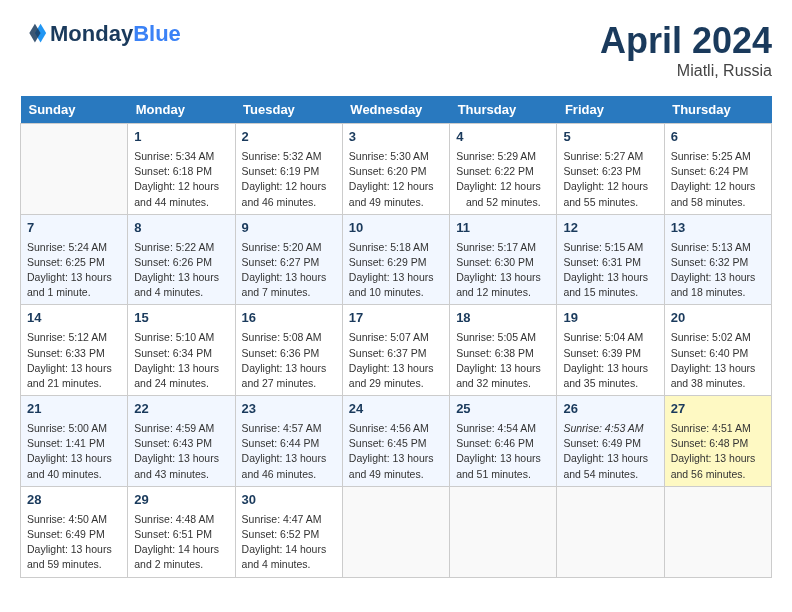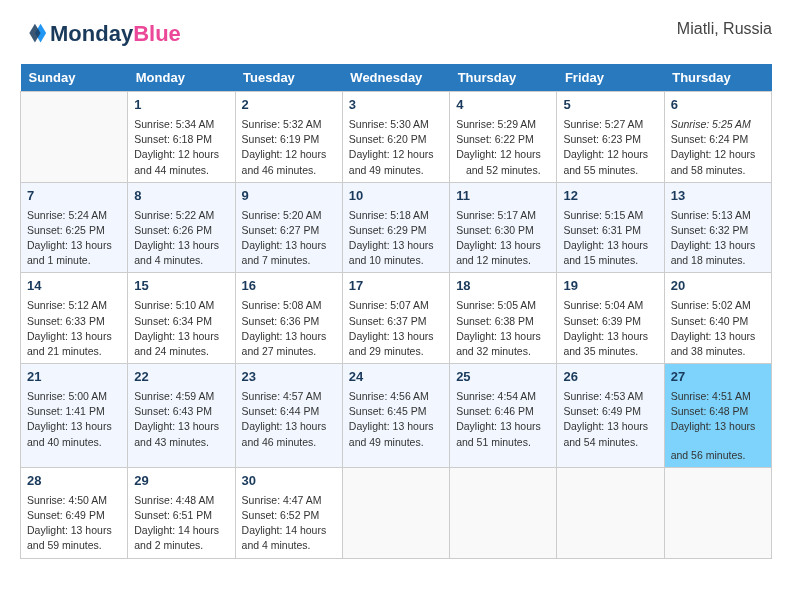--- a/index.html
+++ b/index.html
@@ -20,21 +20,21 @@
       display: flex;
       align-items: center;
     }
     .logo-text {
       font-size: 22px;
       font-weight: bold;
       color: #1a3a5c;
       line-height: 1.1;
     }
     .logo-blue {
-      color: #ec4899;
+      color: #3b82f6;
     }
     .logo-icon {
       width: 28px;
       height: 28px;
       margin-right: 2px;
     }
     .title-section {
       text-align: right;
     }
     .month-title {
@@ -96,20 +96,21 @@
       <polygon points="22,4 28,14 22,24 16,14" fill="#2196f3"></polygon>
       <polygon points="16,4 22,14 16,24 10,14" fill="#1a3a5c" opacity="0.85"></polygon>
     </svg>
     <div>
       <div class="logo-text">
         <span>Monday</span><span class="logo-blue">Blue</span>
       </div>
     </div>
   </div>
   <div class="title-section">
+    <div class="month-title">April 2024</div>
     <div class="location">Miatli, Russia</div>
   </div>
 </div>
 
 <table>
   <thead>
     <tr id="header-row">
         <th>Sunday</th>
         <th>Monday</th>
         <th>Tuesday</th>
@@ -152,21 +153,21 @@
         </td>
         <td style="background-color: rgb(255, 255, 255);">
           <span class="day-num">5</span>
           <span style="display: block;">Sunrise: 5:27 AM</span>
           <span style="display: block;">Sunset: 6:23 PM</span>
           <span style="display: block;">Daylight: 12 hours</span>
           <span style="display: block;">and 55 minutes.</span>
         </td>
         <td style="background-color: rgb(255, 255, 255);">
           <span class="day-num">6</span>
-          <span style="display: block; font-style: italic;">Sunrise: 5:25 AM</span>
+          <span style="display: block;">Sunrise: 5:25 AM</span>
           <span style="display: block;">Sunset: 6:24 PM</span>
           <span style="display: block;">Daylight: 12 hours</span>
           <span style="display: block;">and 58 minutes.</span>
         </td>
       </tr>
       <tr style="background-color: rgb(242, 247, 255);">
         <td style="background-color: rgb(242, 247, 255);">
           <span class="day-num">7</span>
           <span style="display: block;">Sunrise: 5:24 AM</span>
           <span style="display: block;">Sunset: 6:25 PM</span>
@@ -298,31 +299,31 @@
         </td>
         <td style="background-color: rgb(242, 247, 255);">
           <span class="day-num">25</span>
           <span style="display: block;">Sunrise: 4:54 AM</span>
           <span style="display: block;">Sunset: 6:46 PM</span>
           <span style="display: block;">Daylight: 13 hours</span>
           <span style="display: block;">and 51 minutes.</span>
         </td>
         <td style="background-color: rgb(242, 247, 255);">
           <span class="day-num">26</span>
-          <span style="display: block;">Sunrise: 4:53 AM</span>
+          <span style="display: block; font-style: italic;">Sunrise: 4:53 AM</span>
           <span style="display: block;">Sunset: 6:49 PM</span>
           <span style="display: block;">Daylight: 13 hours</span>
           <span style="display: block;">and 54 minutes.</span>
         </td>
-        <td style="background-color: #7dd3fc;">
+        <td style="background-color: #fef9c3;">
           <span class="day-num">27</span>
           <span style="display: block;">Sunrise: 4:51 AM</span>
           <span style="display: block;">Sunset: 6:48 PM</span>
           <span style="display: block;">Daylight: 13 hours</span>
-          <span style="display: block; margin-top: 13px;">and 56 minutes.</span>
+          <span style="display: block;">and 56 minutes.</span>
         </td>
       </tr>
       <tr style="background-color: rgb(255, 255, 255);">
         <td style="background-color: rgb(255, 255, 255);">
           <span class="day-num">28</span>
           <span style="display: block;">Sunrise: 4:50 AM</span>
           <span style="display: block;">Sunset: 6:49 PM</span>
           <span style="display: block;">Daylight: 13 hours</span>
           <span style="display: block;">and 59 minutes.</span>
         </td>

